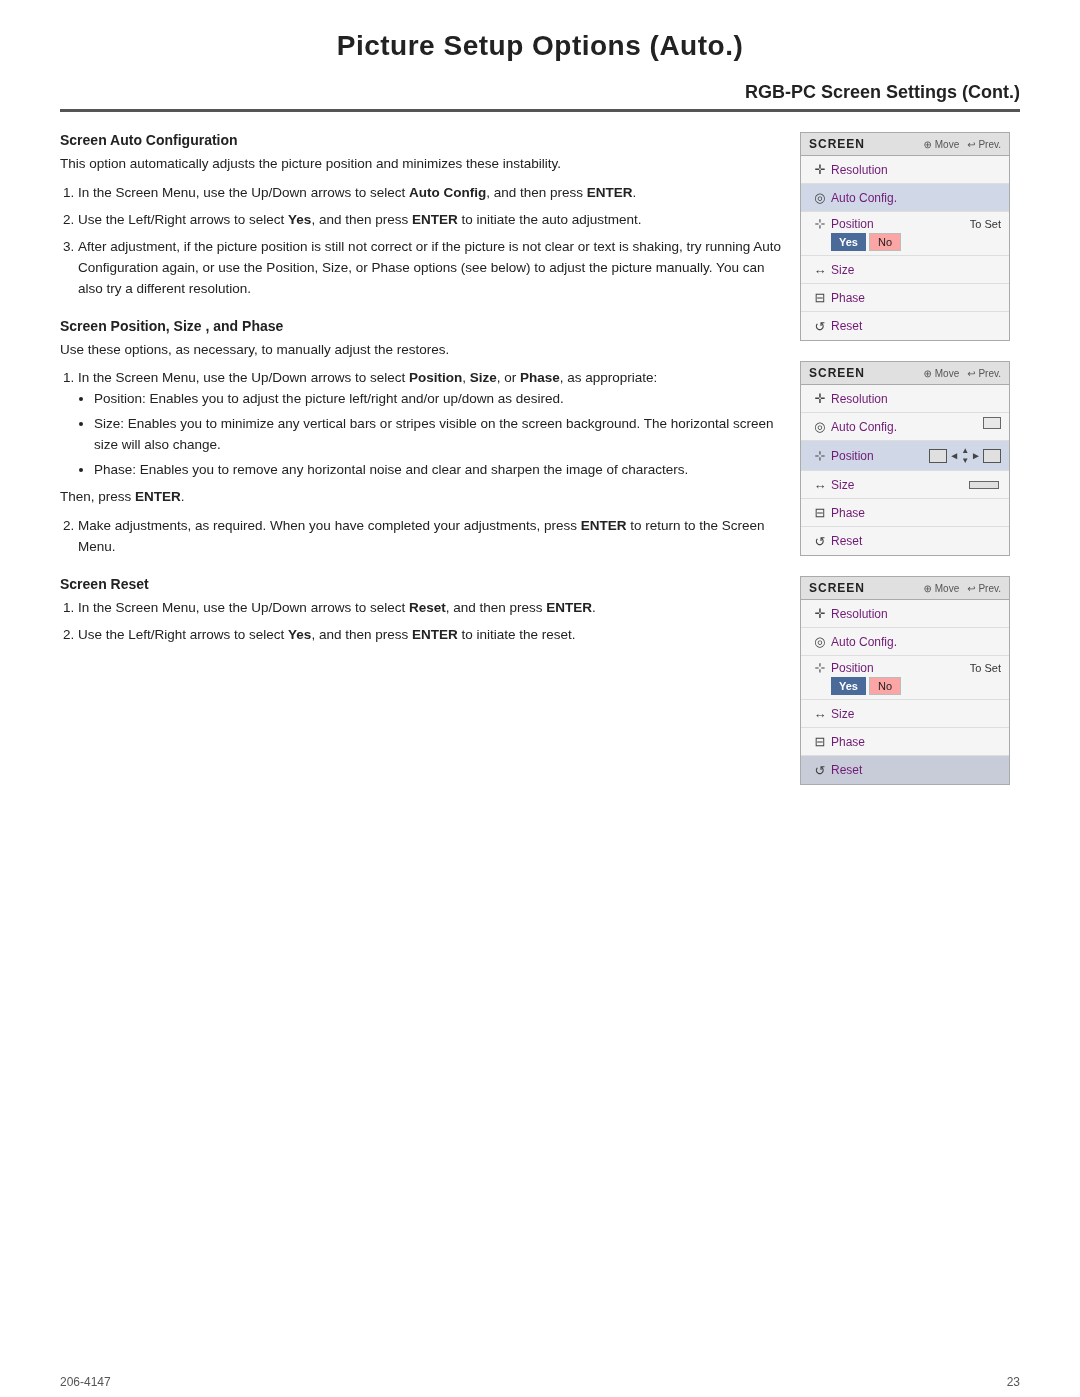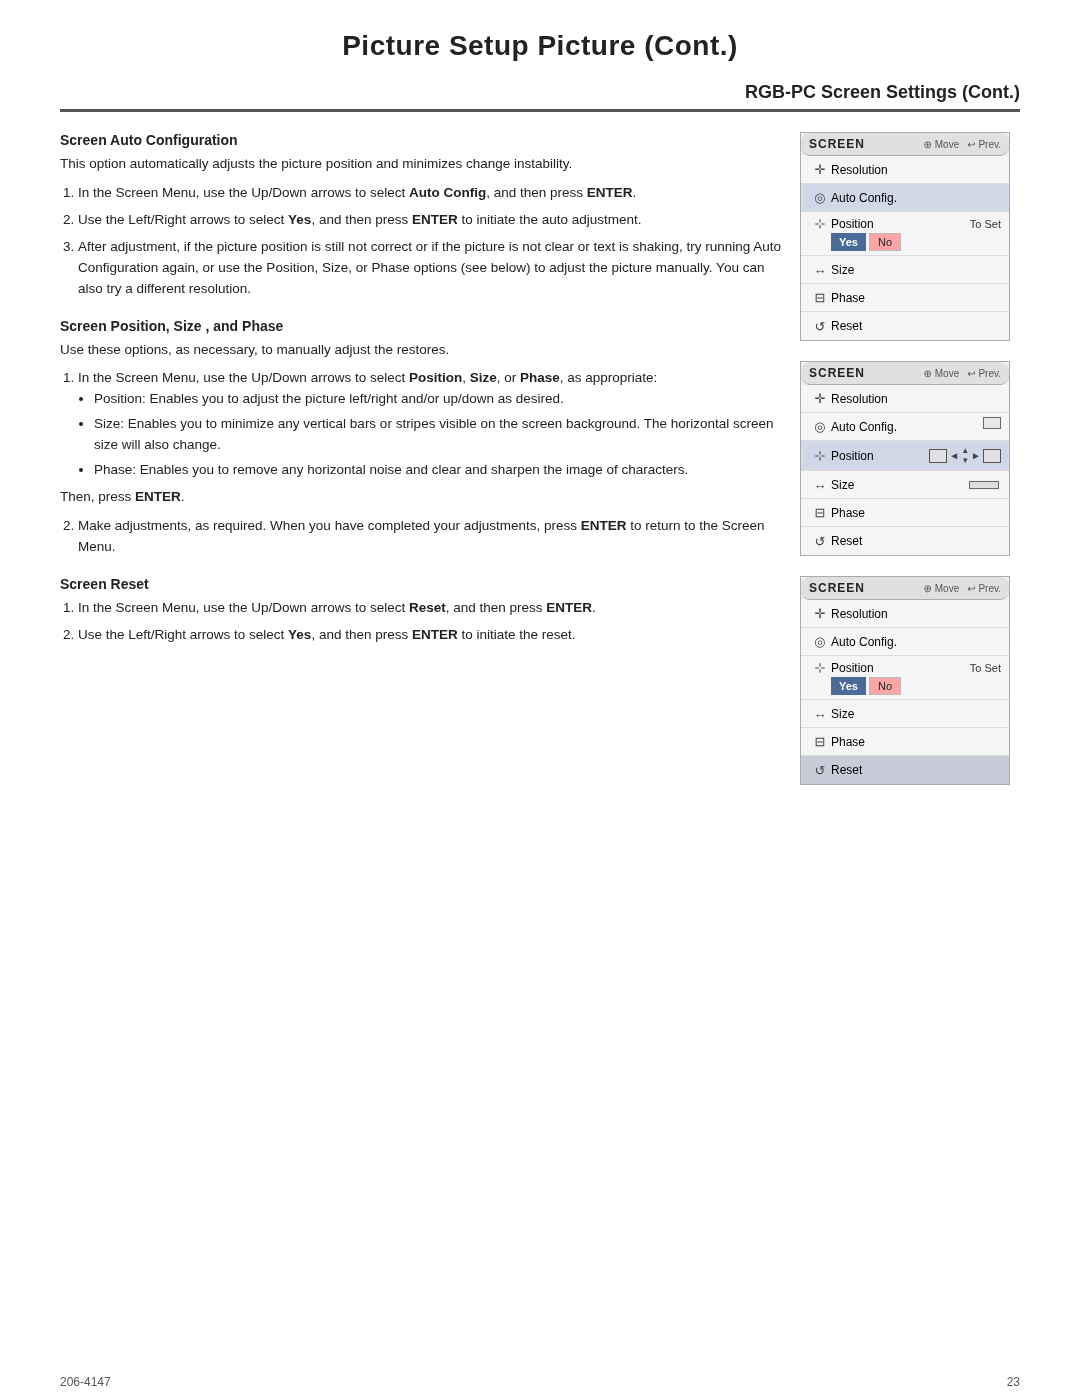--- a/index.html
+++ b/index.html
@@ -95,21 +95,20 @@
       font-size: 12px;
     }
     .screen-widget-header {
       display: flex;
       justify-content: space-between;
       align-items: center;
       background: #e0e0e0;
       padding: 4px 8px;
       border-bottom: 1px solid #aaa;
       font-size: 11px;
-      border-radius: 9px;
     }
     .screen-widget-header .title {
       font-weight: bold;
       font-size: 12px;
       letter-spacing: 1px;
       text-transform: uppercase;
     }
     .screen-widget-header .hints {
       font-size: 10px;
       color: #555;
@@ -136,21 +135,21 @@
     .row-icon {
       width: 22px;
       font-size: 13px;
       color: #444;
       flex-shrink: 0;
       text-align: center;
     }
     .row-label {
       flex: 1;
       font-size: 12px;
-      color: #000000;
+      color: #701a75;
     }
     .row-value {
       font-size: 11px;
       color: #333;
     }
     .yes-btn {
       background: #4a6a9a;
       color: #fff;
       font-size: 11px;
       padding: 2px 8px;
@@ -173,33 +172,33 @@
       display: flex;
       justify-content: space-between;
       font-size: 12px;
       color: #555;
     }
   </style>
 </head>
 <body>
 
 <div class="page-header">
-  <div class="page-title">Picture Setup Picture (Cont.)</div>
+  <div class="page-title">Picture Setup Options (Auto.)</div>
 </div>
 
 <div class="section-title">RGB-PC Screen Settings (Cont.)</div>
 <div class="divider"></div>
 
 <div class="content-area">
 
   <div class="left-column">
 
     <div class="subsection-heading">Screen Auto Configuration</div>
     <div class="body-text">
-      This option automatically adjusts the picture position and minimizes change instability.
+      This option automatically adjusts the picture position and minimizes these instability.
     </div>
     <div class="body-text">
       <ol>
         <li>In the Screen Menu, use the Up/Down arrows to select <b>Auto Config</b>, and then press <b>ENTER</b>.</li>
         <li>Use the Left/Right arrows to select <b>Yes</b>, and then press <b>ENTER</b> to initiate the auto adjustment.</li>
         <li>After adjustment, if the picture position is still not correct or if the picture is not clear or text is shaking, try running Auto Configuration again, or use the Position, Size, or Phase options (see below) to adjust the picture manually. You can also try a different resolution.</li>
       </ol>
     </div>
 
     <div class="subsection-heading">Screen Position, Size , and Phase</div>

